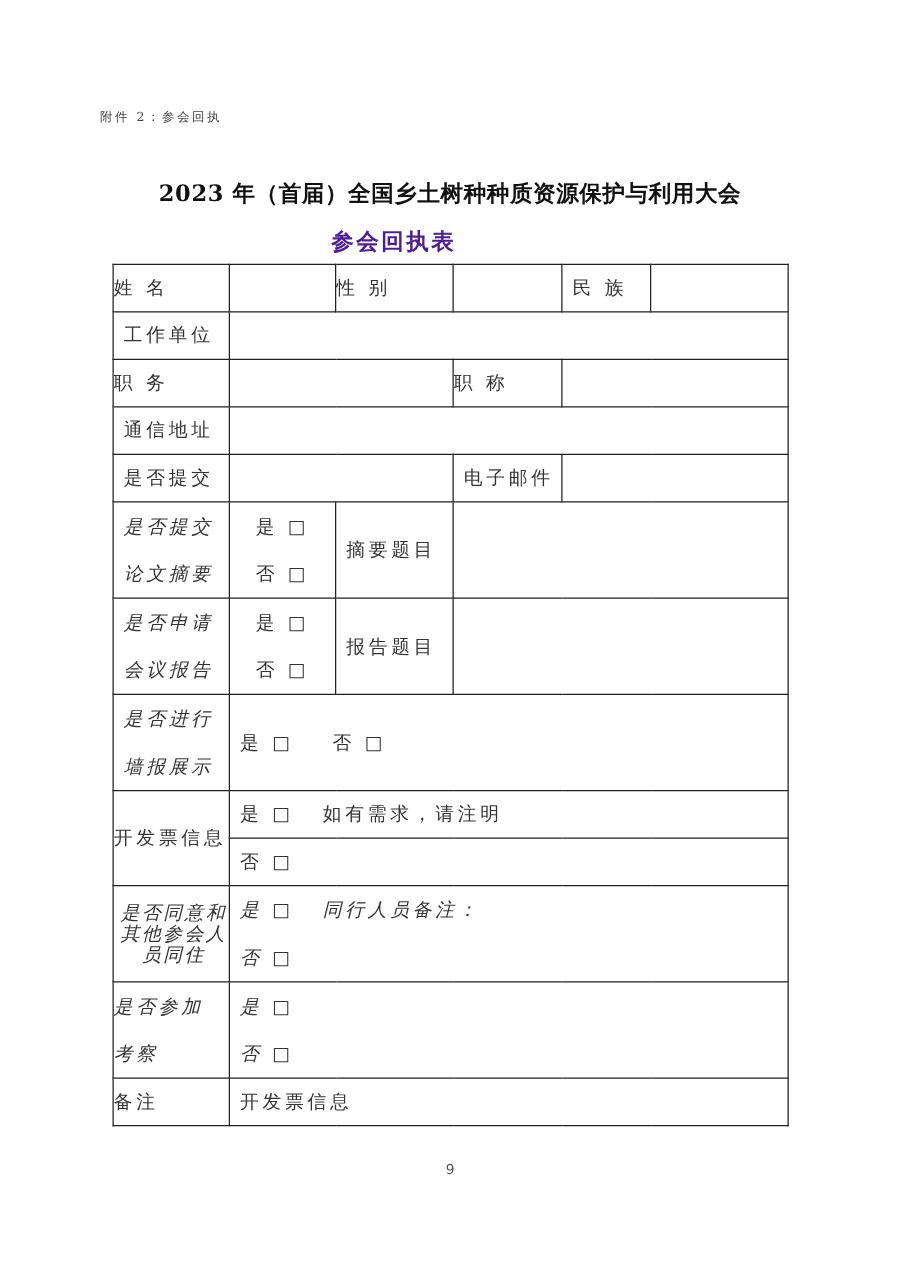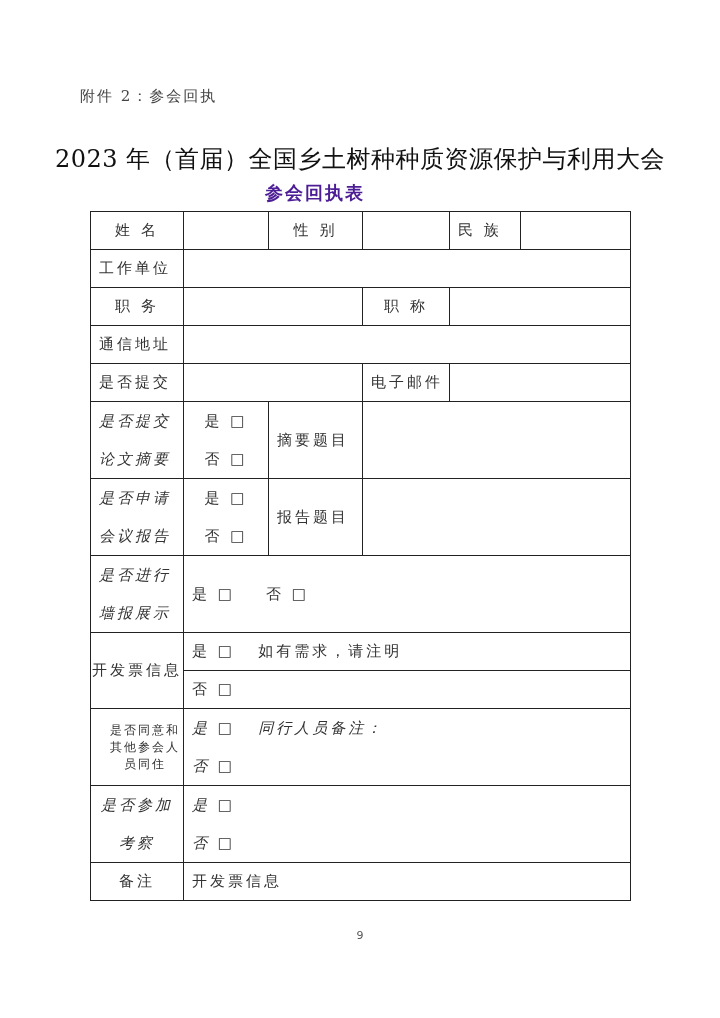--- a/index.html
+++ b/index.html
@@ -1,30 +1,30 @@
 <!DOCTYPE html>
 <html><head>
 <meta charset="utf-8">
 <style>
   html, body { margin: 0; padding: 0; background: #ffffff; }
   body { width: 720px; height: 1018px; position: relative; overflow: hidden;
          font-family: "DejaVu Serif", "Liberation Serif", serif; color: #2a2a2a; }
-  .attach { position: absolute; left: 80px; top: 87px; font-size: 15px; letter-spacing: 2px; color: #444; }
+  .attach { position: absolute; left: 80px; top: 87px; font-size: 10px; letter-spacing: 2px; color: #444; }
   .title1 { position: absolute; left: 0; width: 720px; top: 143px; text-align: center;
-            font-size: 24px; font-weight: normal; color: #111; letter-spacing: 0.5px; }
+            font-size: 18px; font-weight: bold; color: #111; letter-spacing: 0.5px; }
   .title2 { position: absolute; left: 0; width: 630px; top: 181px; text-align: center;
             font-size: 18px; font-weight: bold; color: #4c1d95; letter-spacing: 2px; }
   table { position: absolute; left: 90px; top: 211px; border-collapse: collapse; table-layout: fixed;
           width: 540px; font-size: 15px; }
   td { border: 1.3px solid #222; padding: 0 0 0 8px; vertical-align: middle; letter-spacing: 3px; color: #333; }
-  td.c { text-align: center; padding-left: 0; }
+  td.c { padding-left: 0; }
   .r38 td { height: 37px; }
   .lbl2 { line-height: 38px; font-style: italic; }
   .yn { text-align: center; padding-left: 0; line-height: 38px; }
-  .small { font-size: 12px; line-height: 17px; text-align: center; padding-left: 16px; letter-spacing: 2px; }
+  .small { font-size: 15px; line-height: 17px; text-align: center; padding-left: 4px; letter-spacing: 2px; font-style: italic; }
   .page { position: absolute; left: 0; width: 720px; top: 929px; text-align: center; font-size: 11px; color: #555;
           font-family: "DejaVu Sans", sans-serif; }
 </style>
 </head>
 <body>
 
 <div class="attach">附件 2：参会回执</div>
 <div class="title1">2023 年（首届）全国乡土树种种质资源保护与利用大会</div>
 <div class="title2">参会回执表</div>
 

